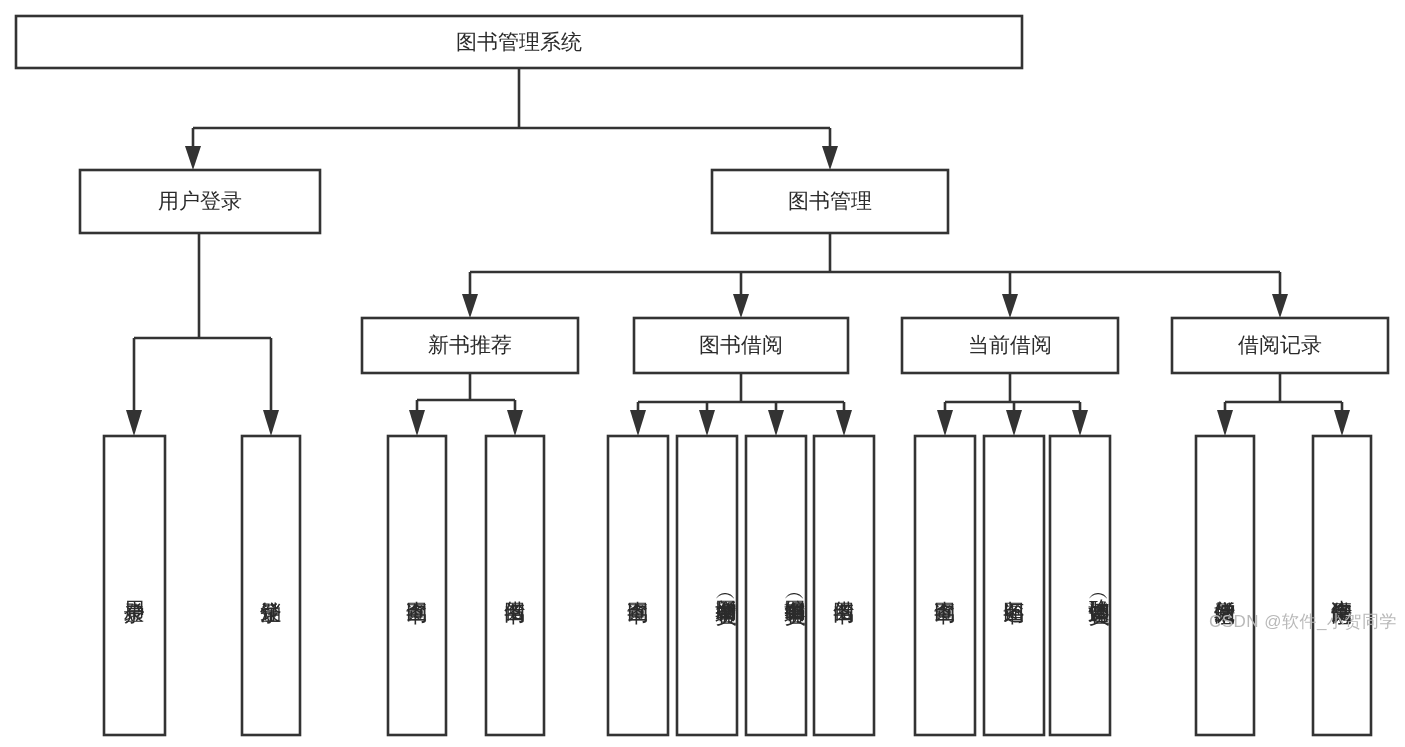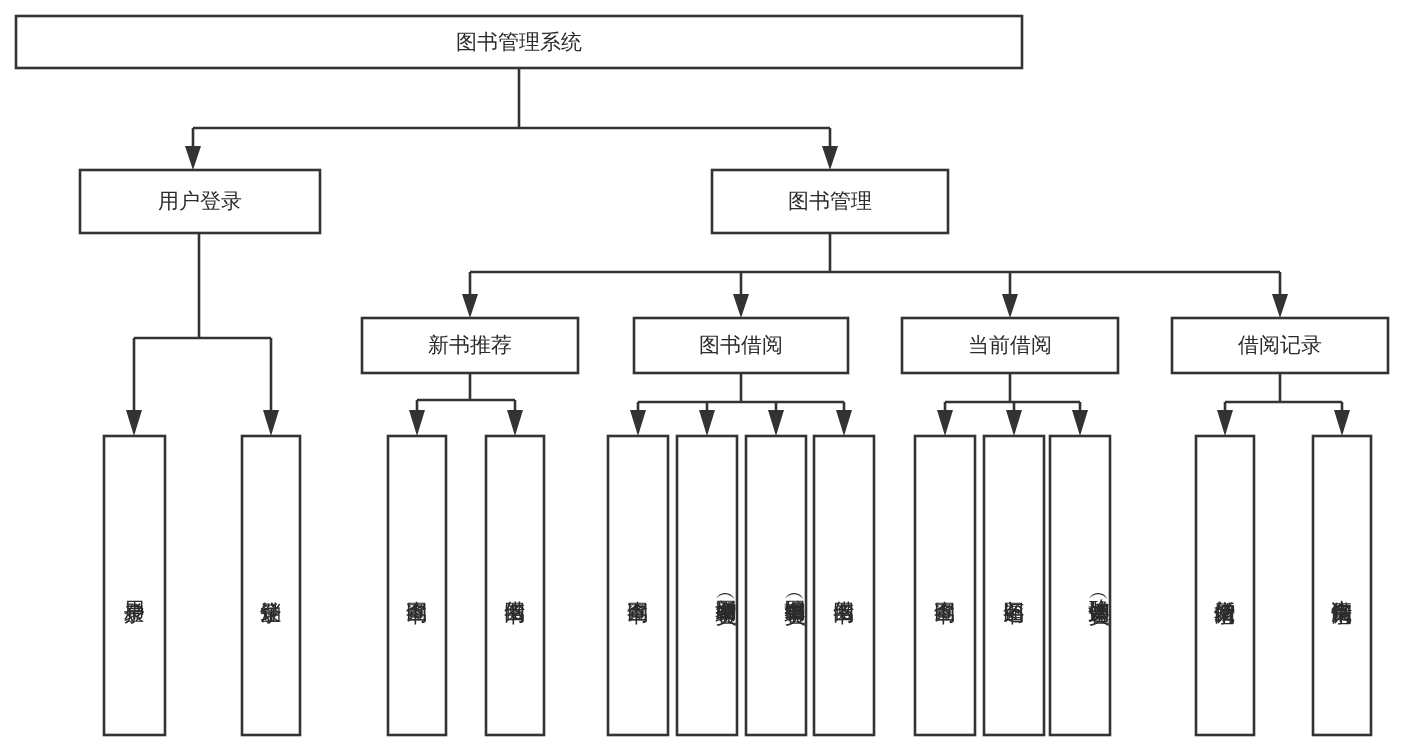--- a/index.html
+++ b/index.html
@@ -191,13 +191,14 @@
     <div class="leaf-text" style="left:677px; top:441px; width:60px; height:290px; display:flex; align-items:flex-start; justify-content:center;">新增图书（管理员）</div>
     <div class="leaf-text" style="left:746px; top:441px; width:60px; height:290px; display:flex; align-items:flex-start; justify-content:center;">编辑图书（管理员）</div>
     <div class="leaf-text" style="left:814px; top:436px; width:60px; height:299px; display:flex; align-items:center; justify-content:center;">借阅图书</div>
     <div class="leaf-text" style="left:915px; top:436px; width:60px; height:299px; display:flex; align-items:center; justify-content:center;">查询图书</div>
     <div class="leaf-text" style="left:984px; top:436px; width:60px; height:299px; display:flex; align-items:center; justify-content:center;">归还图书</div>
     <div class="leaf-text" style="left:1050px; top:441px; width:60px; height:290px; display:flex; align-items:flex-start; justify-content:center;">确认归还（管理员）</div>
     <div class="leaf-text" style="left:1196px; top:436px; width:58px; height:299px; display:flex; align-items:center; justify-content:center;">新增借阅记录</div>
     <div class="leaf-text" style="left:1313px; top:436px; width:58px; height:299px; display:flex; align-items:center; justify-content:center;">查询借阅记录</div>
   </div>
 
+  <div class="watermark">CSDN @软件_小贺同学</div>
 </div>
 
 </body></html>

